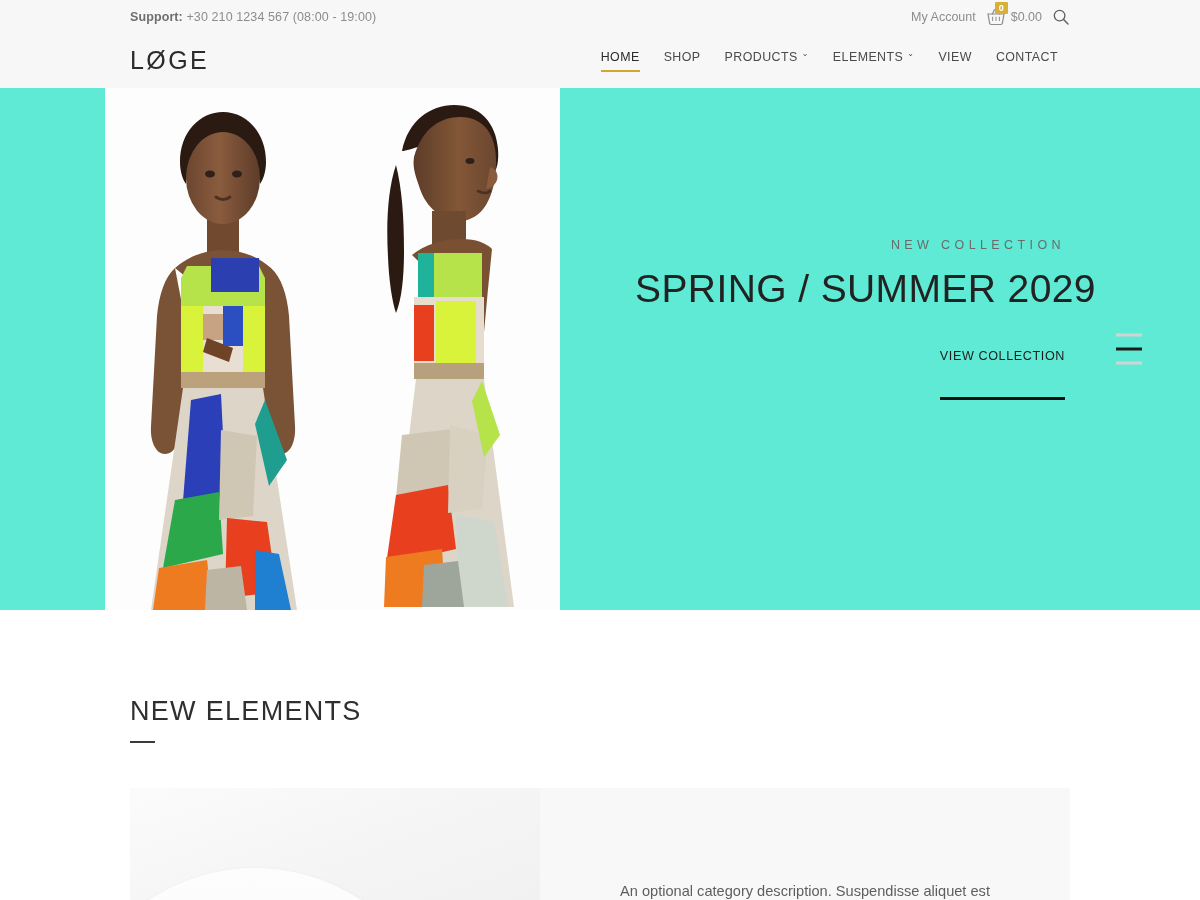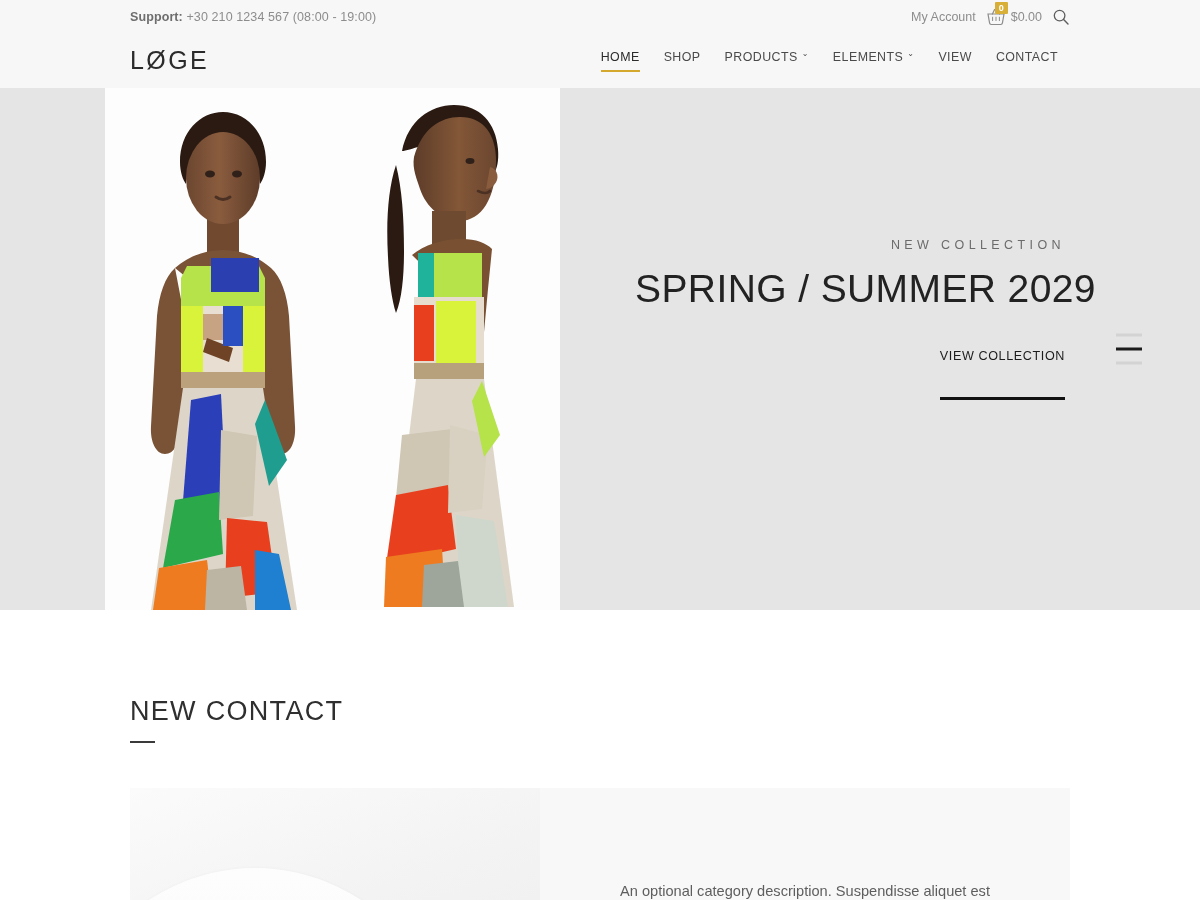--- a/index.html
+++ b/index.html
@@ -85,21 +85,21 @@
     content: ""; position: absolute;
     left: 12px; right: 12px; bottom: 5px;
     height: 2px; background: #d4a82c;
   }
   .caret { font-size: 8px; line-height: 1; color: #4a4a4a; position: relative; top: -3px; }
 
   
   .hero {
     position: relative;
     height: 522px;
-    background: #e5e5e5;
+    background: #5eead4;
     overflow: hidden;
   }
   .hero-photo {
     position: absolute;
     left: 105px; top: 0;
     width: 455px; height: 522px;
     background: #fdfdfd;
     overflow: hidden;
   }
   .model { position: absolute; bottom: 0; }
@@ -331,21 +331,21 @@
 
   <div class="slider-dots">
     <span class="dot"></span>
     <span class="dot active"></span>
     <span class="dot"></span>
   </div>
 </div>
 
 <div class="arrivals">
   <div class="arrivals-inner">
-    <h2 class="section-title">NEW CONTACT</h2>
+    <h2 class="section-title">NEW ELEMENTS</h2>
     <div class="section-rule"></div>
 
     <div class="category-row">
       <div class="cat-image"></div>
       <div class="cat-body">
         <p class="cat-desc">An optional category description. Suspendisse aliquet est metus, non blandit purus accumsan et. Nam consectetur faucibus felis. Integer a elit nec magna interdum rutrum nec a dolor. Morbi consectetur quam</p>
       </div>
     </div>
   </div>
 </div>

